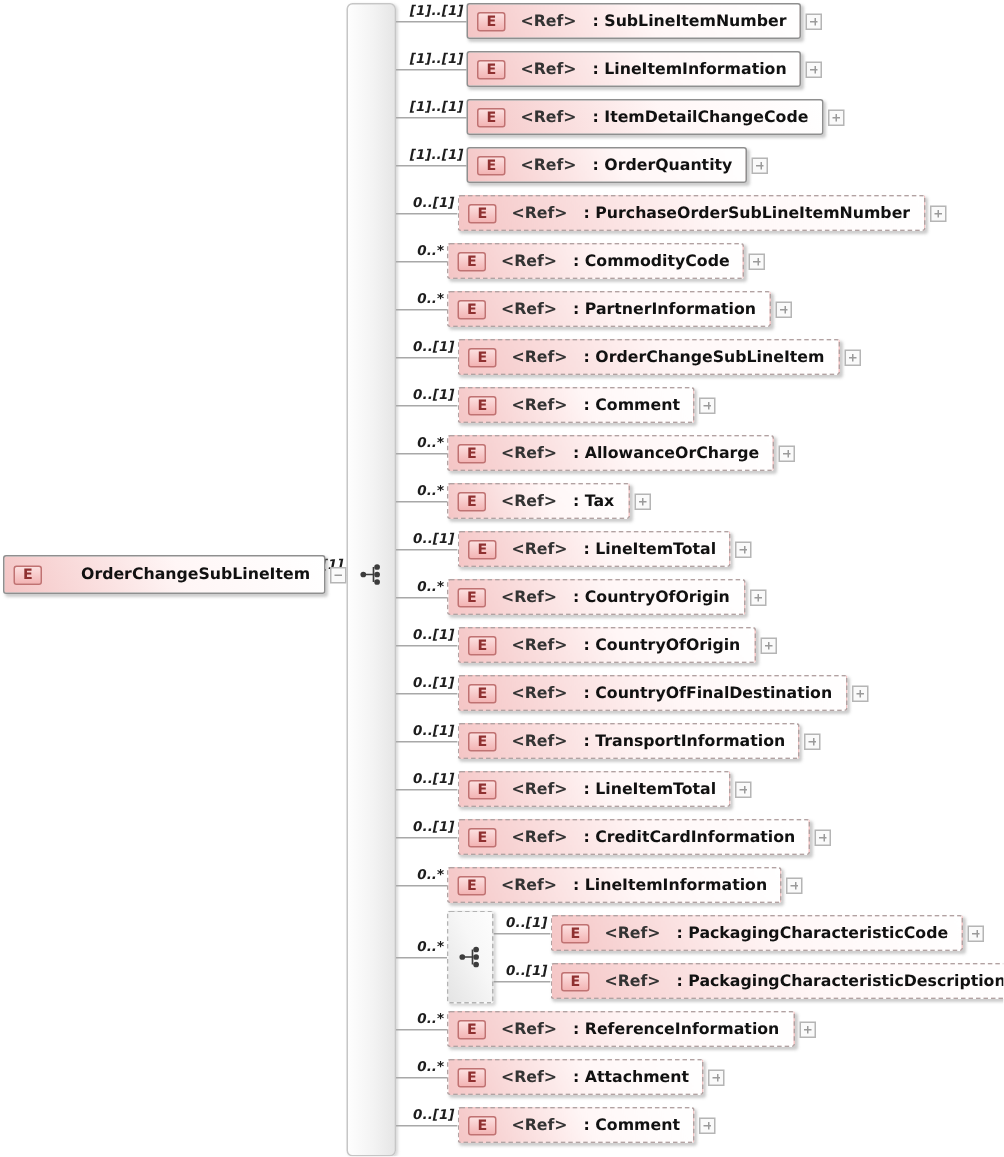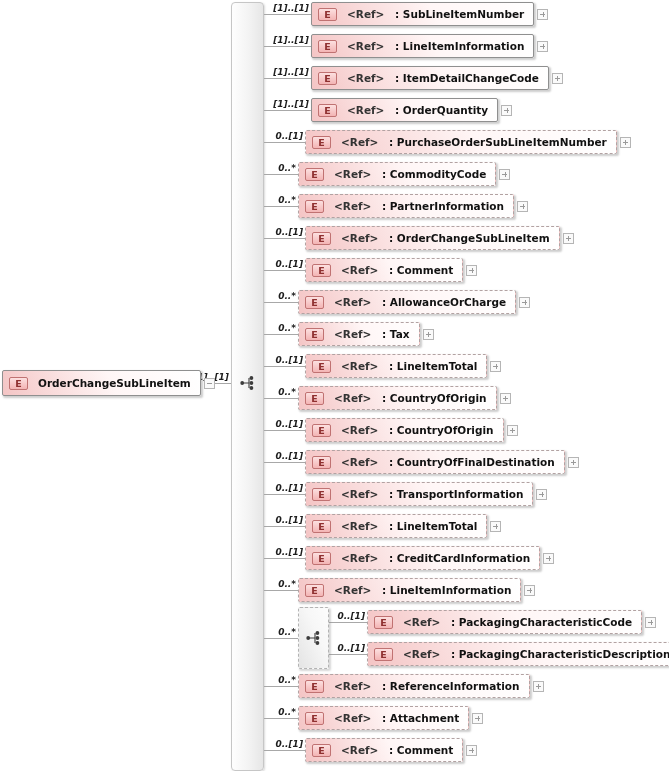--- a/index.html
+++ b/index.html
@@ -34,21 +34,21 @@
   .ref{width:48px;margin-left:10px;flex:none;font-weight:bold;font-size:10.5px;color:#333;white-space:nowrap;}
   .name{font-weight:bold;font-size:10.5px;color:#111;white-space:nowrap;}
   .plus,.minus{width:11px;height:11px;flex:none;box-sizing:border-box;margin-left:3px;
         border:1px solid #b5b5b5;background:#fafafa;position:relative;z-index:1;}
   .plus::before,.minus::before{content:"";position:absolute;left:2px;right:2px;top:50%;height:1px;background:#9a9a9a;}
   .plus::after{content:"";position:absolute;top:2px;bottom:2px;left:50%;width:1px;background:#9a9a9a;}
   
   #root-row{position:absolute;left:2px;top:370px;width:229px;height:26px;display:flex;align-items:center;}
   #root-row .ebox{height:26px;}
   #root-row .conn{flex:1;}
-  #root-row .name{margin-left:10px;}
+  #root-row .name{margin-left:26px;}
   
   .group-row{position:absolute;left:264px;top:606px;height:64px;display:flex;align-items:center;}
   .group-box{width:31px;height:62px;flex:none;box-sizing:border-box;border:1px dashed #b3b3b3;border-radius:2px;
         background:linear-gradient(65deg,#e4e4e4 0%,#f7f7f7 60%,#fdfdfd 100%);
         box-shadow:1.5px 1.5px 2px rgba(140,140,140,.35);
         display:flex;align-items:center;justify-content:center;position:relative;z-index:1;}
   .group-col{display:flex;flex-direction:column;}
   .subrow{height:32px;display:flex;align-items:center;}
 </style>
 </head>

